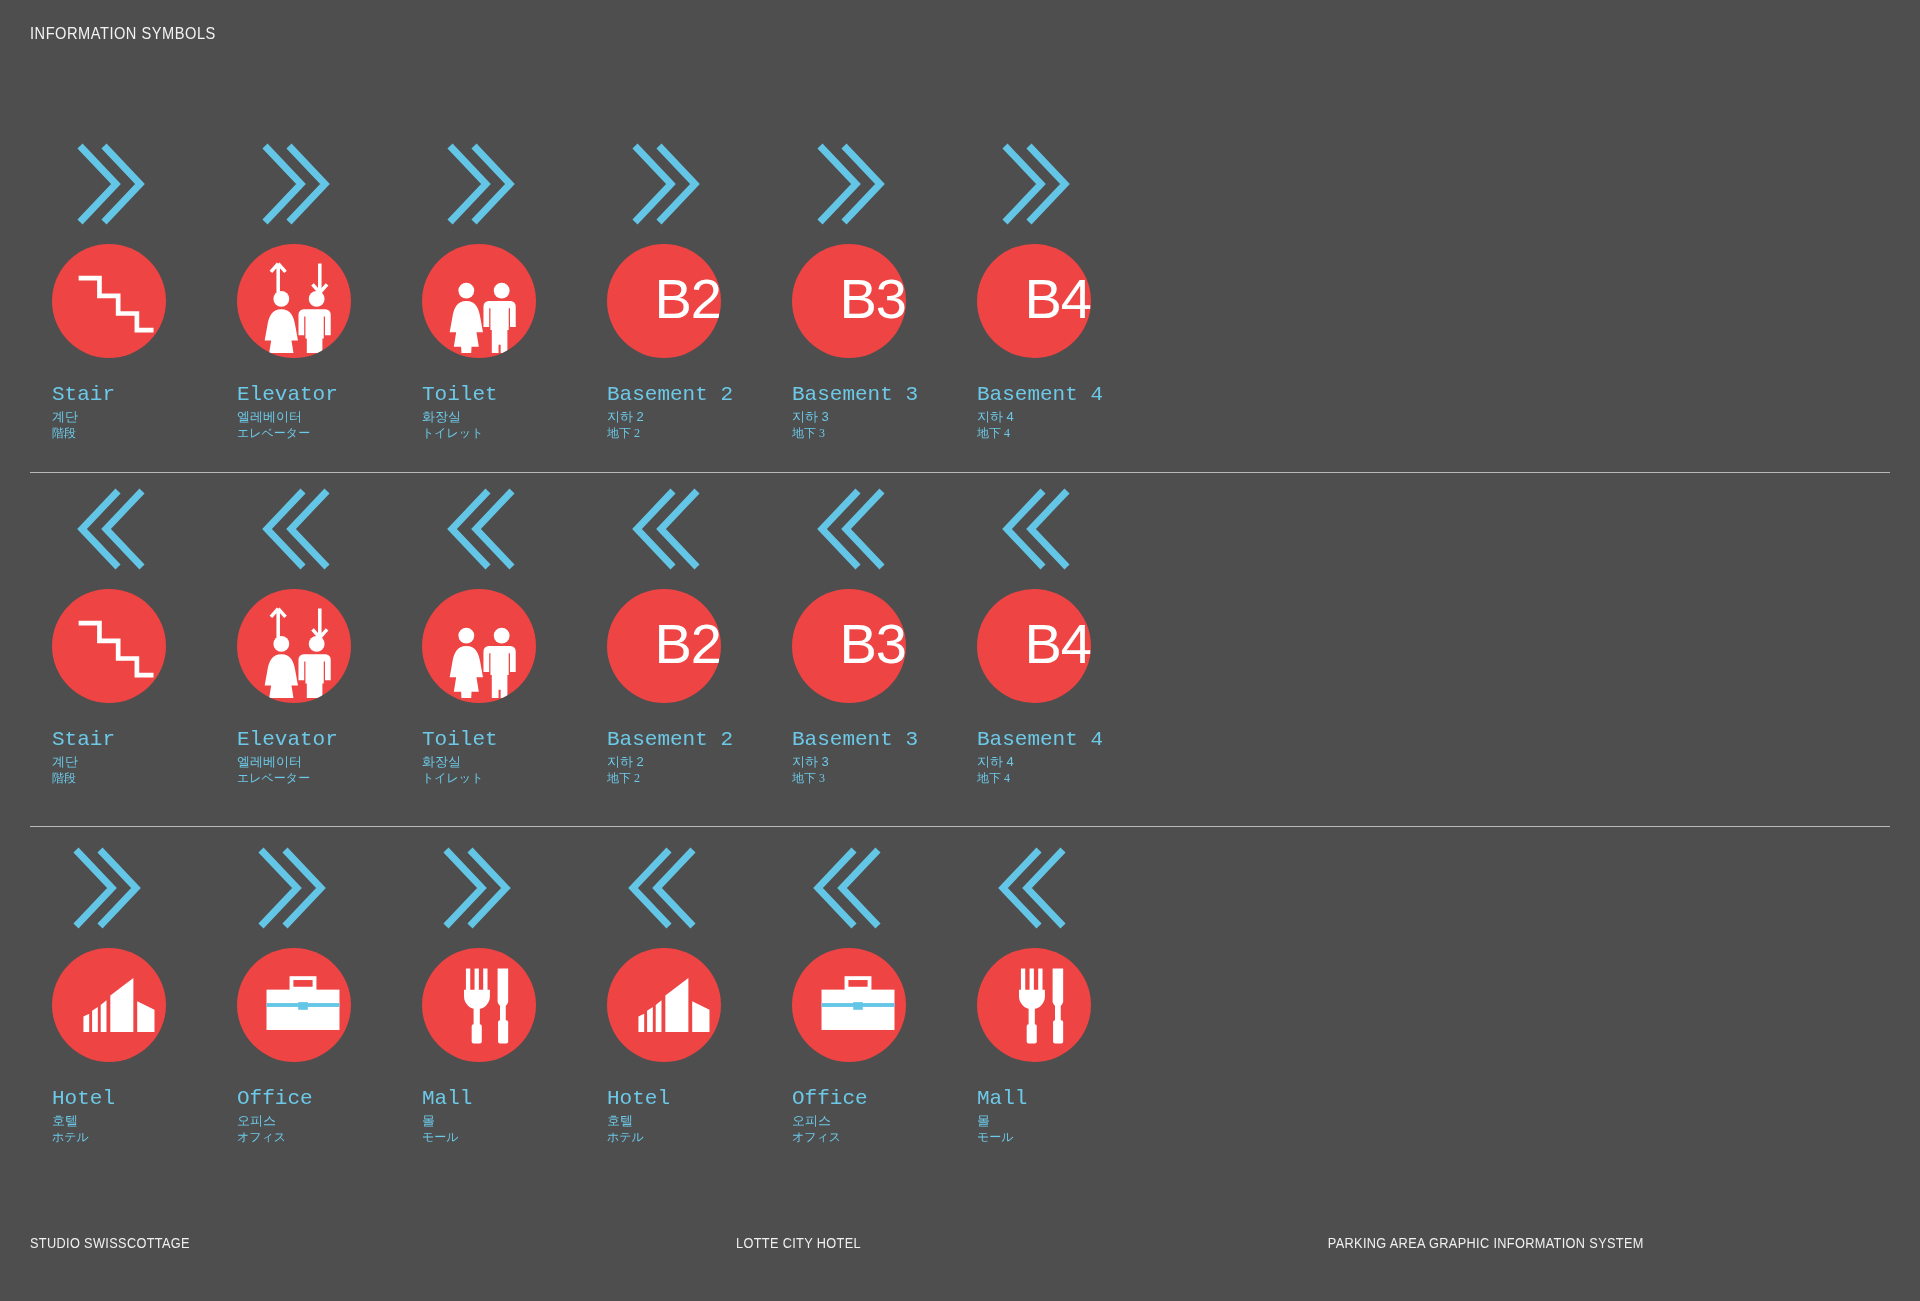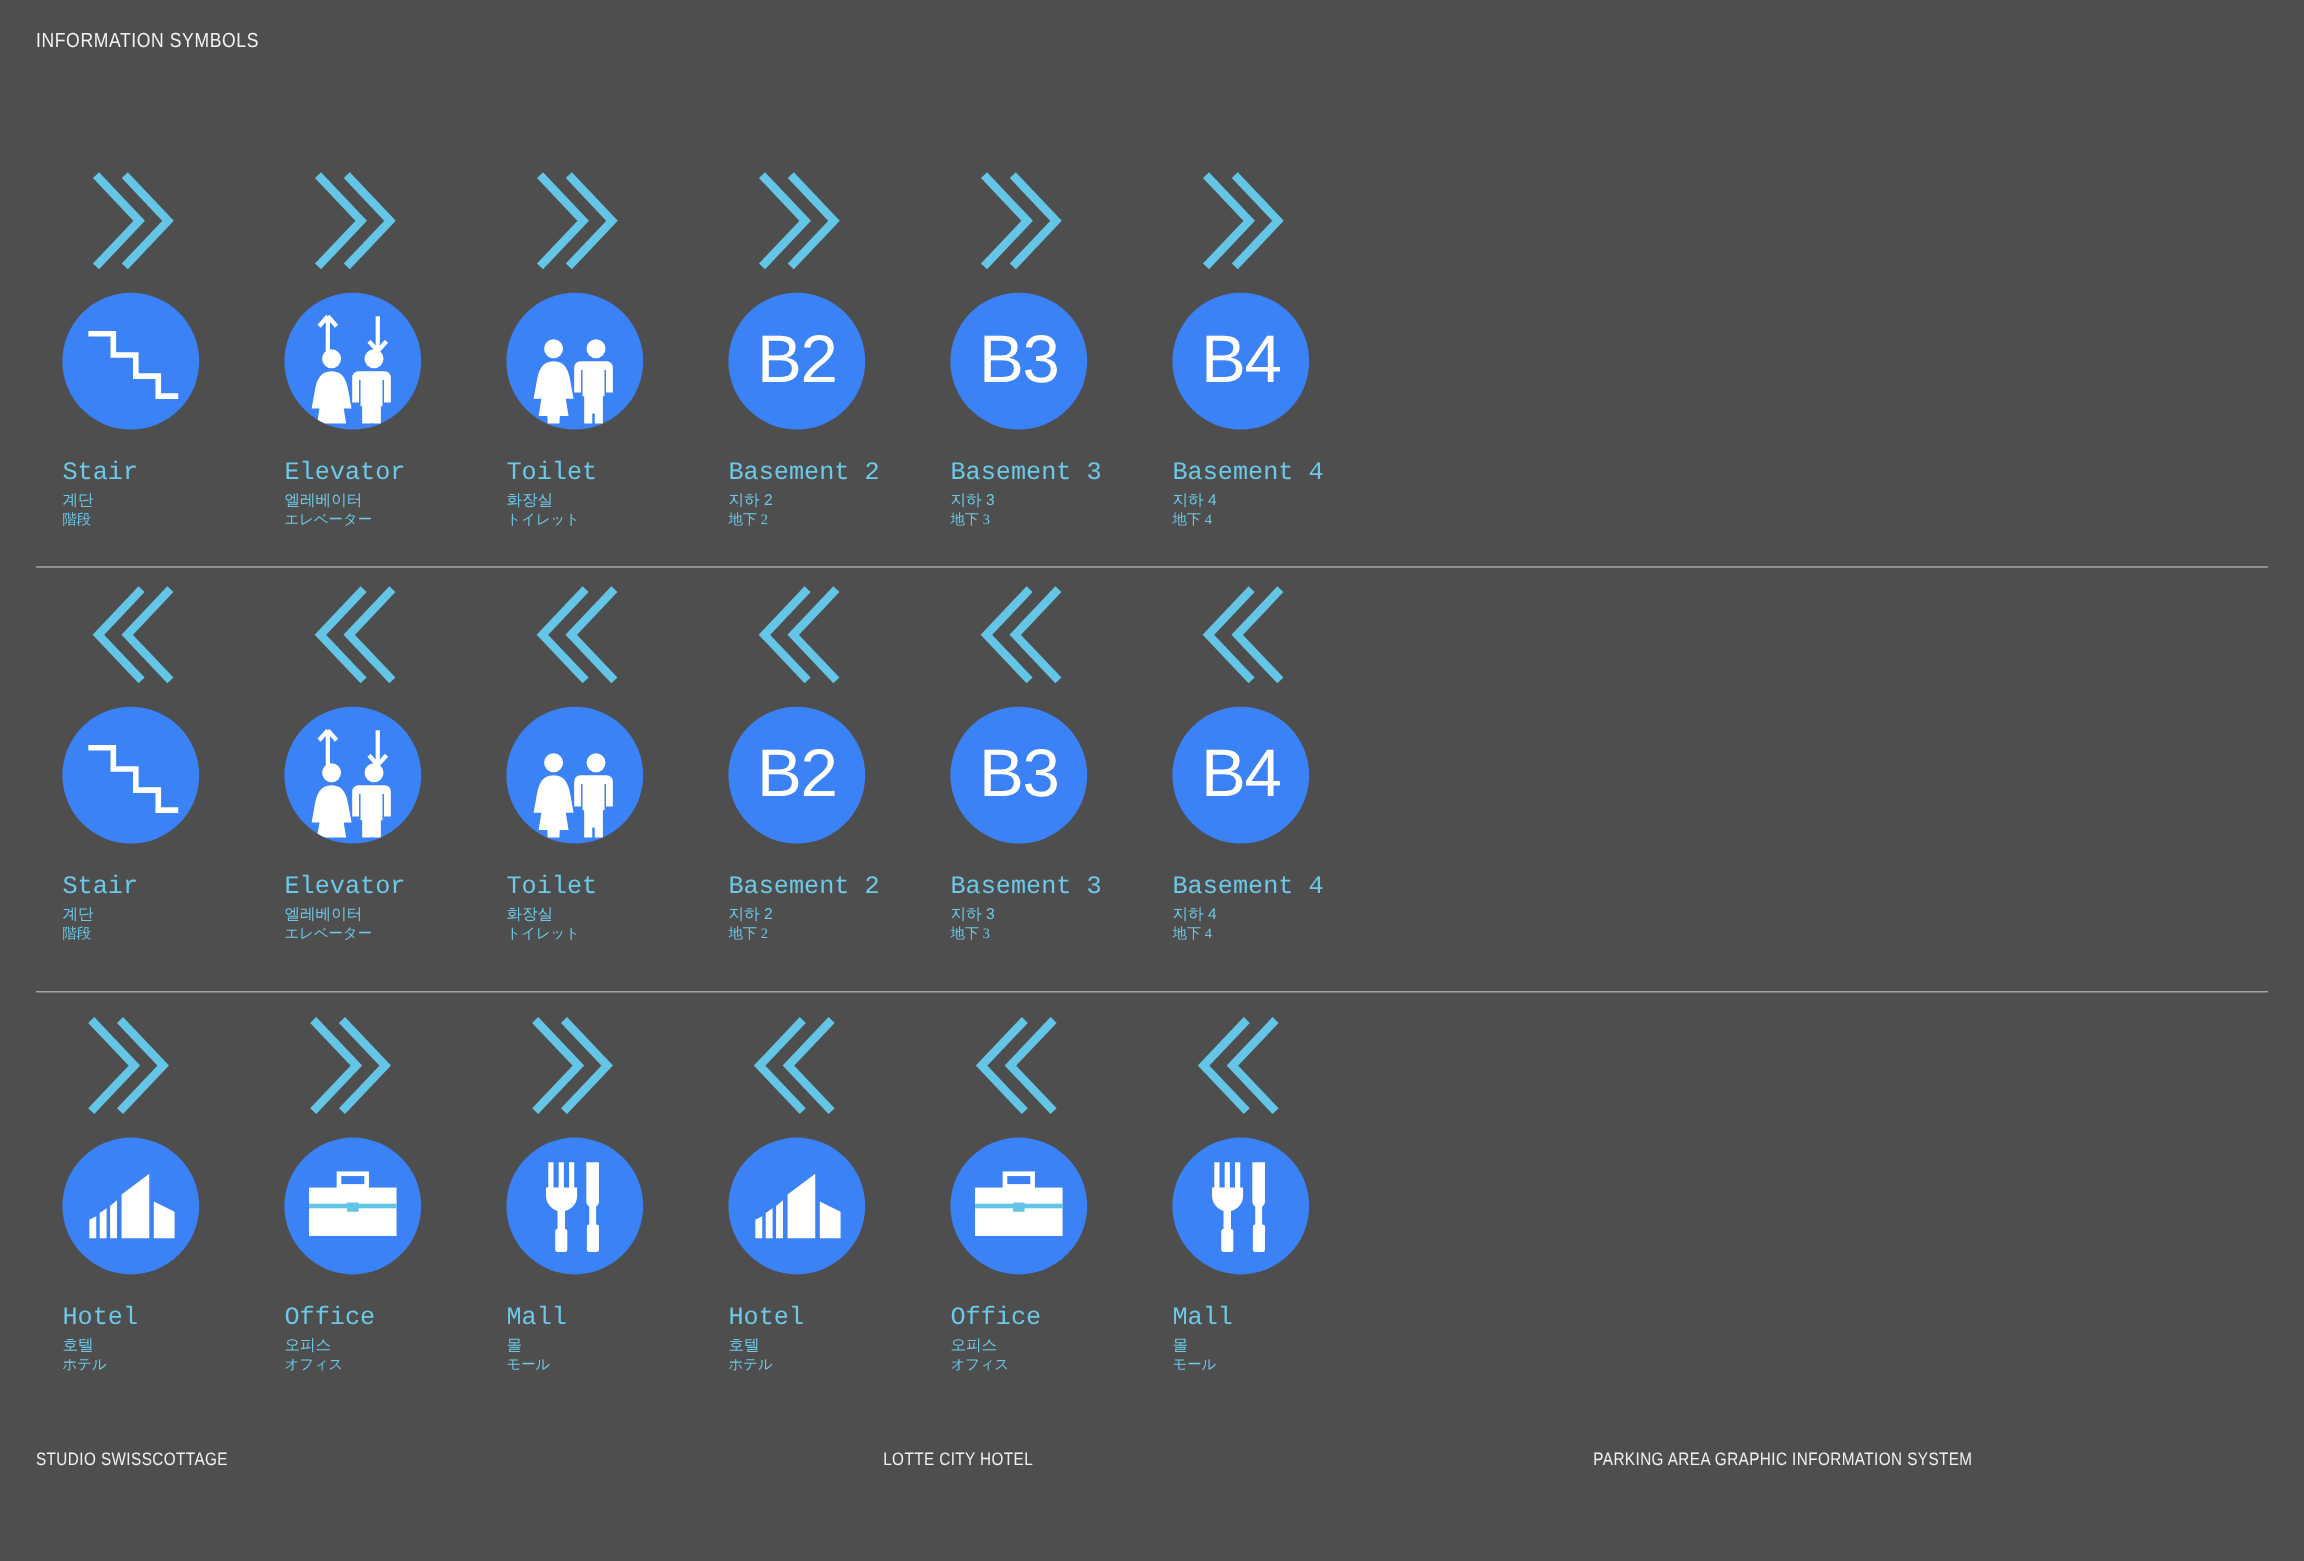--- a/index.html
+++ b/index.html
@@ -76,24 +76,24 @@
     height: 120px;
     margin-top: 14px;
   }
   .disc {
     position: absolute;
     left: 22px;
     top: 0;
     width: 114px;
     height: 114px;
     border-radius: 50%;
-    background: #3b82f6;
+    background: #ef4444;
     display: flex;
     align-items: center;
-    justify-content: center;
+    justify-content: flex-end;
     overflow: hidden;
   }
   .disc.level {
     font-size: 56px;
     font-weight: 400;
     color: #ffffff;
     letter-spacing: -1px;
     line-height: 1;
   }
   .disc.level span { position: relative; top: -2px; }
@@ -129,21 +129,21 @@
     height: 1px;
     background: #b9b9b9;
   }
   .divider-1 { top: 472px; }
   .divider-2 { top: 826px; }
 
   
   .footer {
     position: absolute;
     left: 0;
-    top: 1208px;
+    top: 1234px;
     width: 1674px;
     height: 30px;
   }
   .footer span {
     position: absolute;
     color: #f0f0f0;
     font-size: 15px;
     letter-spacing: 0.4px;
     white-space: nowrap;
     transform: scaleX(0.85);

